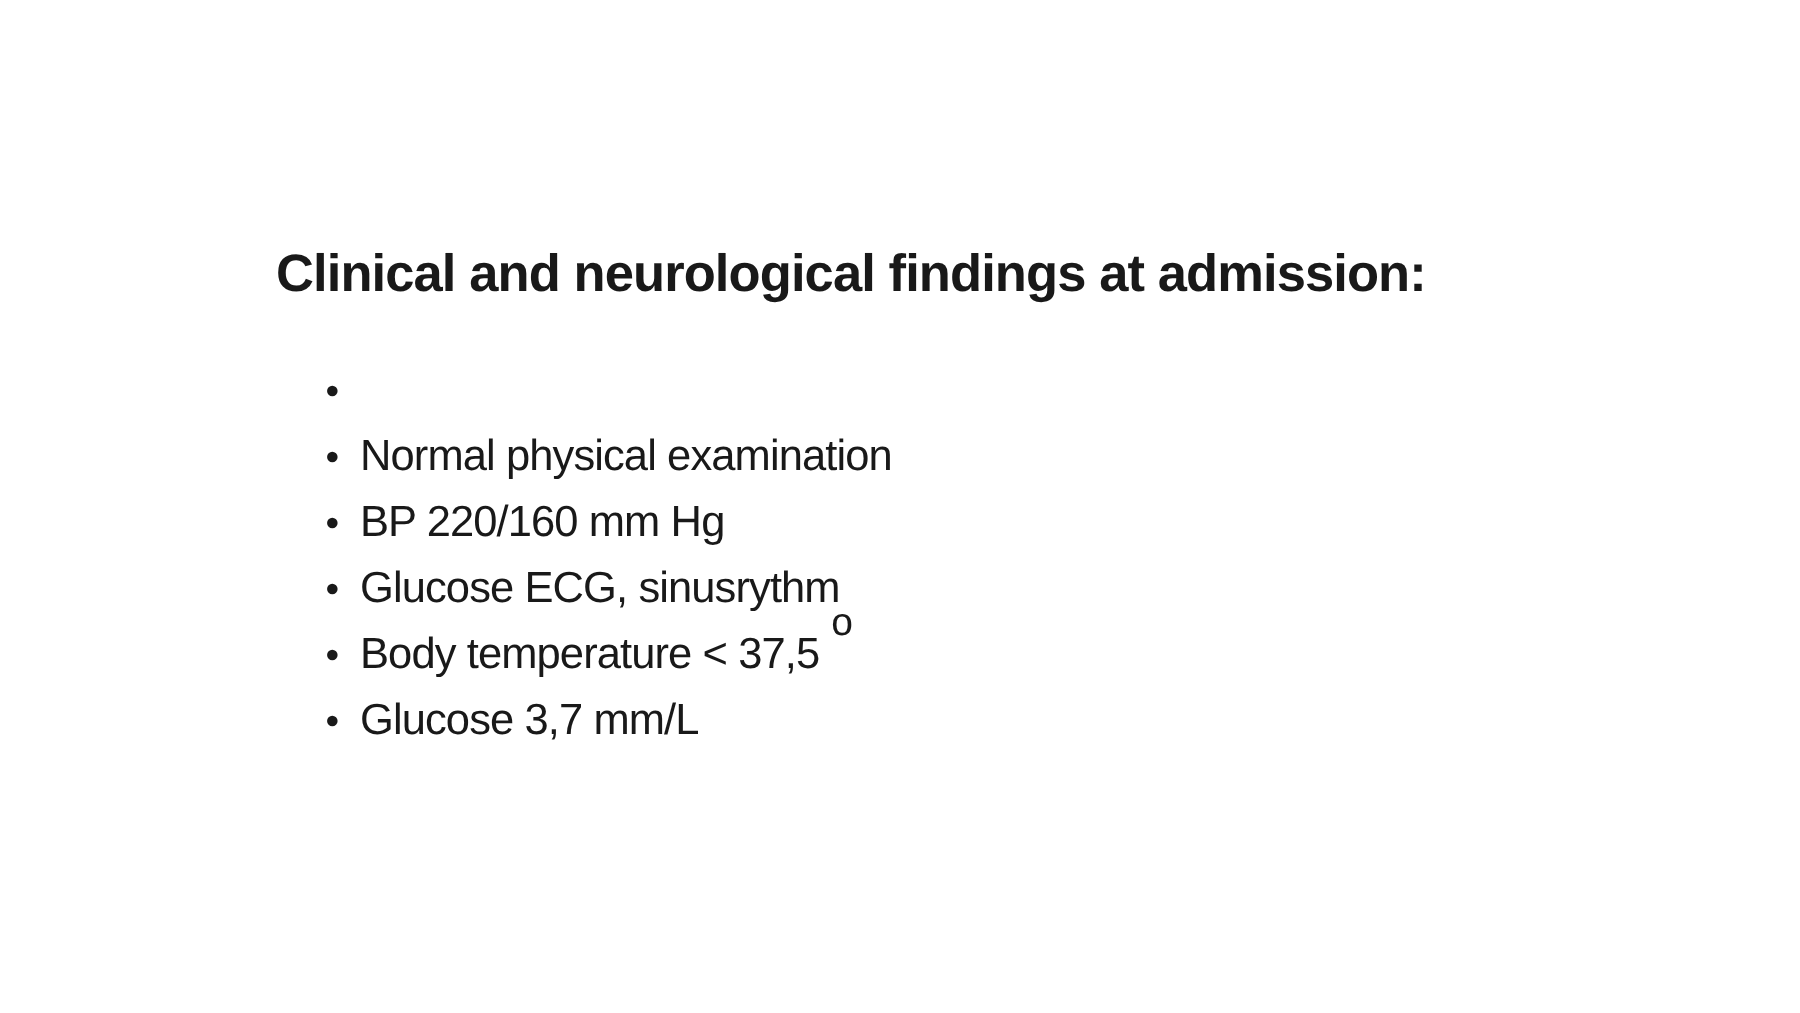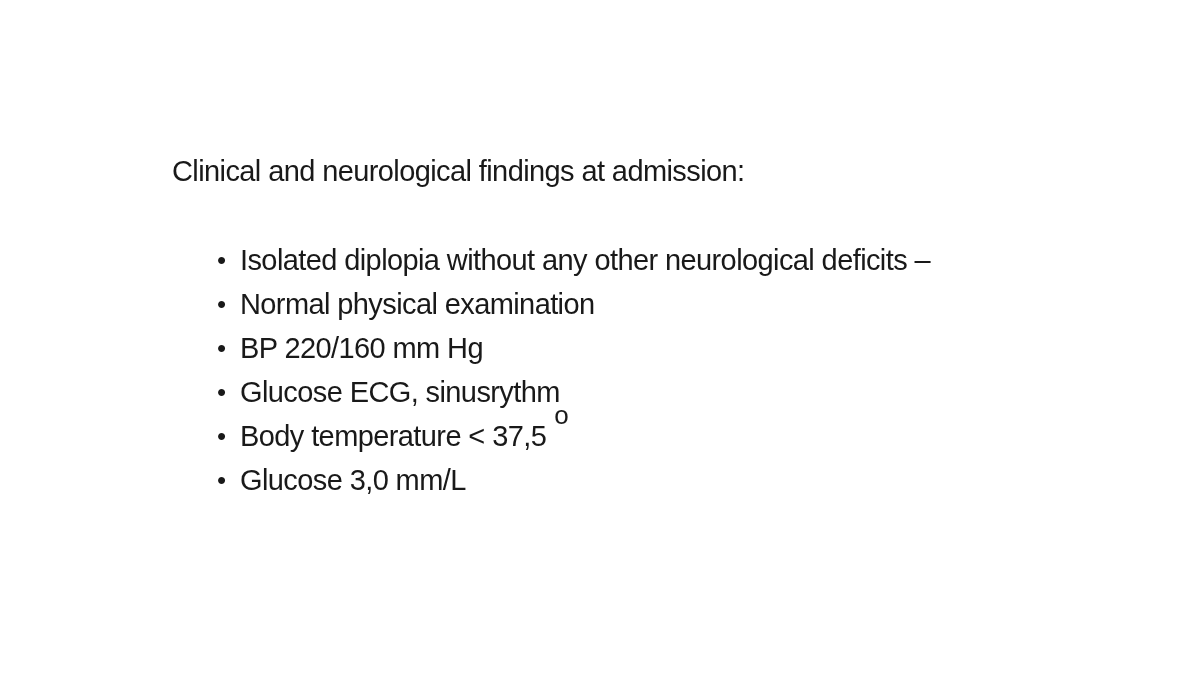--- a/index.html
+++ b/index.html
@@ -17,23 +17,23 @@
   }
   .slide {
     position: absolute;
     inset: 0;
     background: #ffffff;
   }
   .title {
     position: absolute;
     left: 172px;
     top: 152px;
-    margin: 0;
-    font-size: 29px;
-    font-weight: 400;
+    margin: 12px;
+    font-size: 35px;
+    font-weight: 700;
     letter-spacing: -0.6px;
     line-height: 38px;
     color: #191919;
     white-space: nowrap;
   }
   .bullets {
     position: absolute;
     left: 217px;
     top: 241px;
     width: 870px;
@@ -73,21 +73,21 @@
 
 <div class="slide">
 
   <h1 class="title">Clinical and neurological findings at admission:</h1>
 
   <ul class="bullets">
 
     <li class="bullet-item">
       <span class="marker">•</span>
       <span class="text">
-        <span>Isolated diplopia without any other neurological deficits –</span><br>
+        <br>
       </span>
     </li>
 
     <li class="bullet-item">
       <span class="marker">•</span>
       <span class="text">
         <span>Normal physical examination</span>
       </span>
     </li>
 
@@ -108,18 +108,18 @@
     <li class="bullet-item">
       <span class="marker">•</span>
       <span class="text">
         <span>Body temperature &lt; 37,5</span><span class="degree">o</span>
       </span>
     </li>
 
     <li class="bullet-item">
       <span class="marker">•</span>
       <span class="text">
-        <span>Glucose 3,0 mm/L</span>
+        <span>Glucose 3,7 mm/L</span>
       </span>
     </li>
 
   </ul>
 </div>
 
 </body></html>

